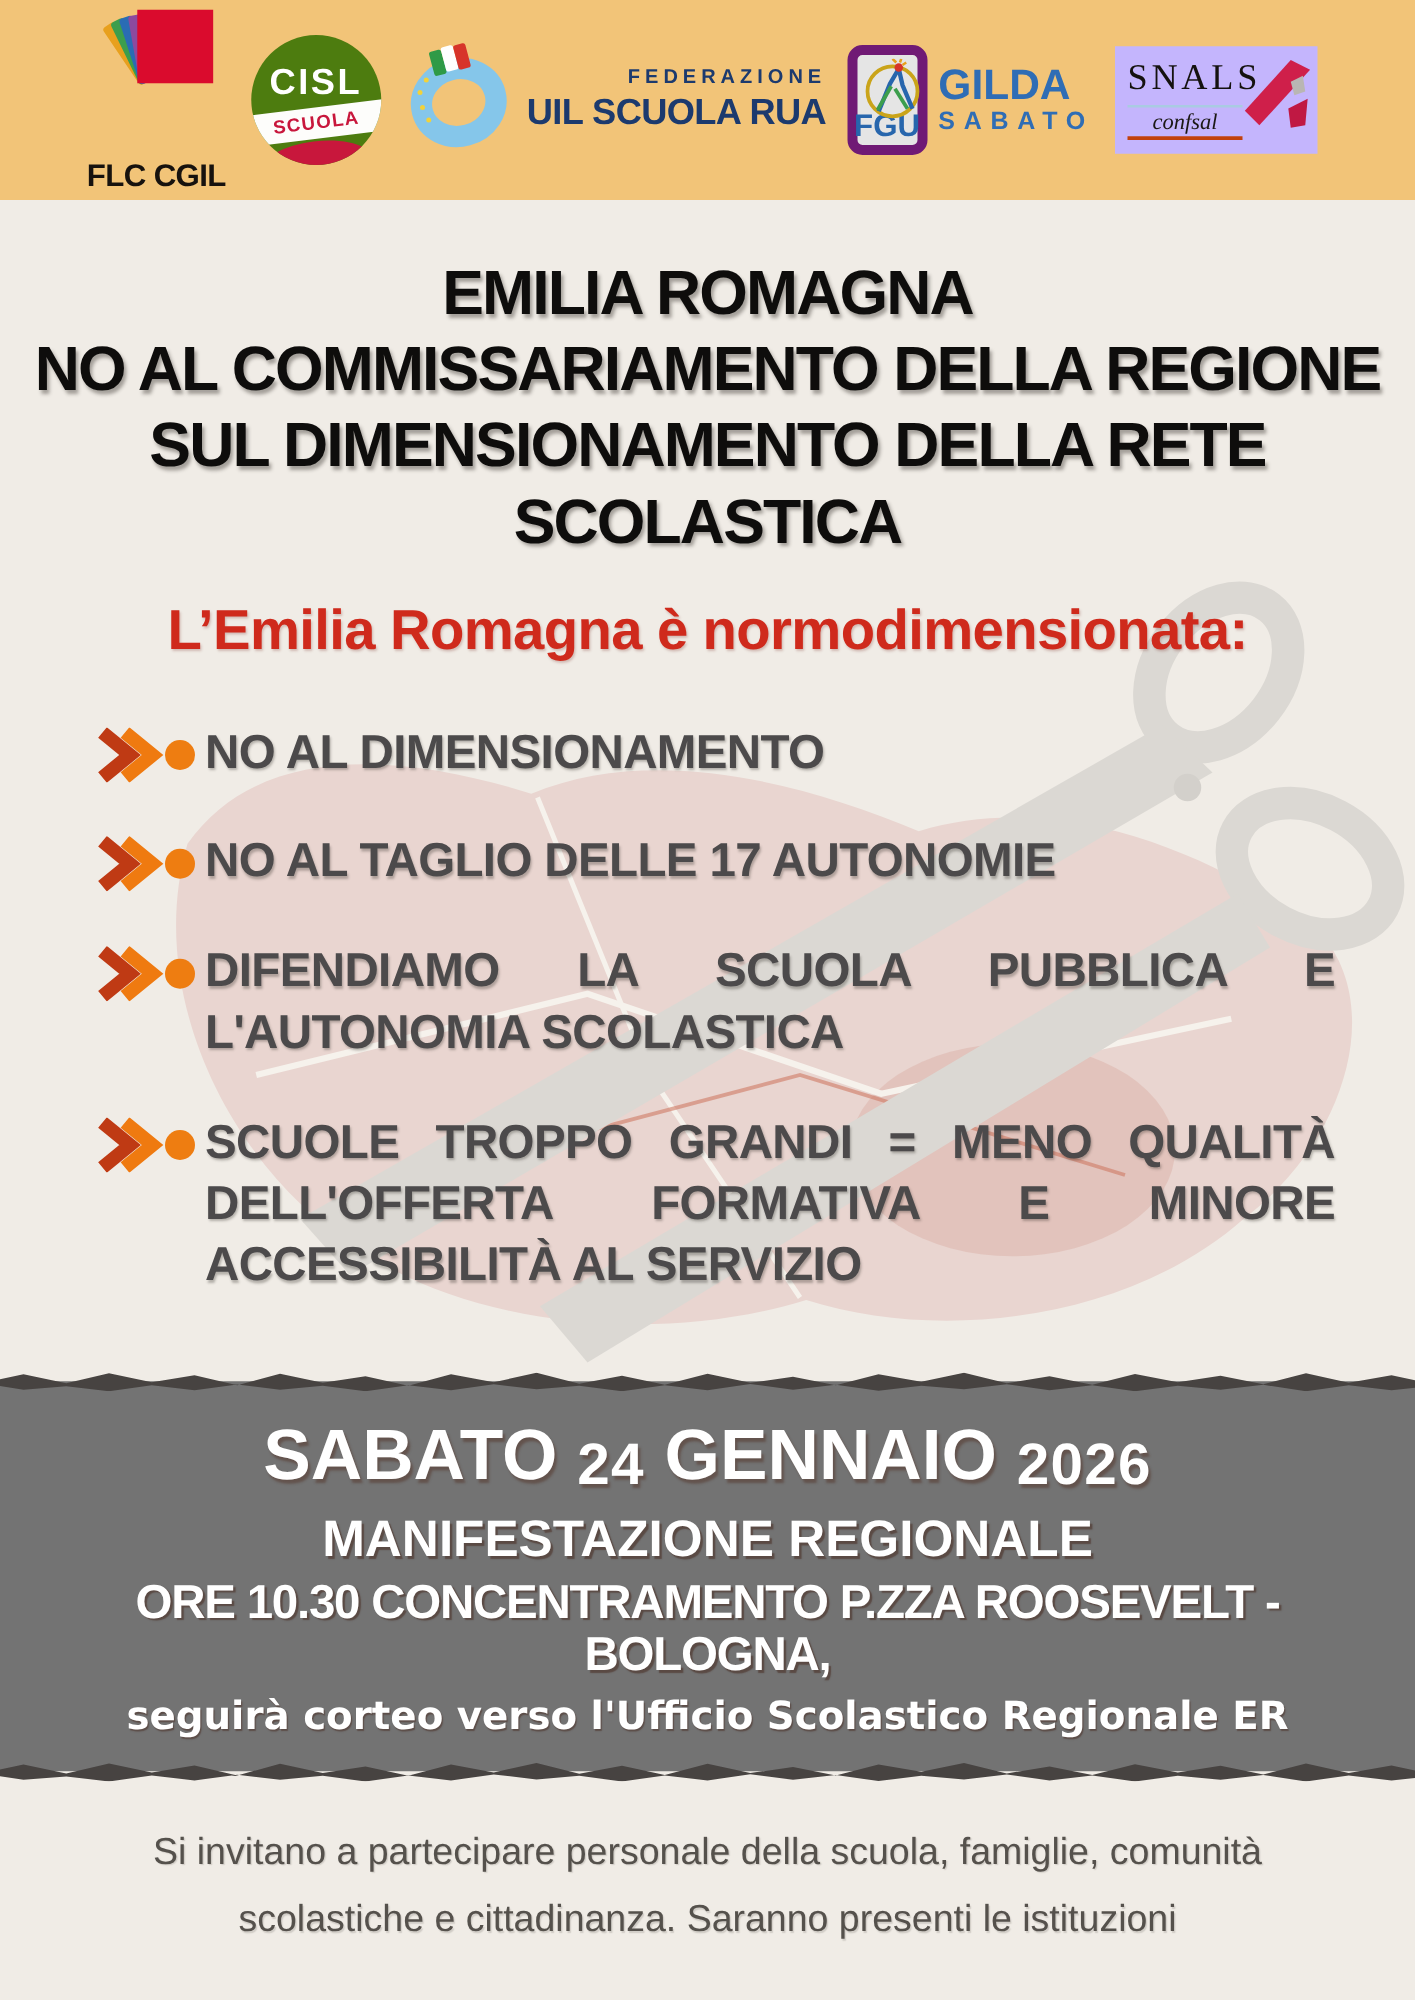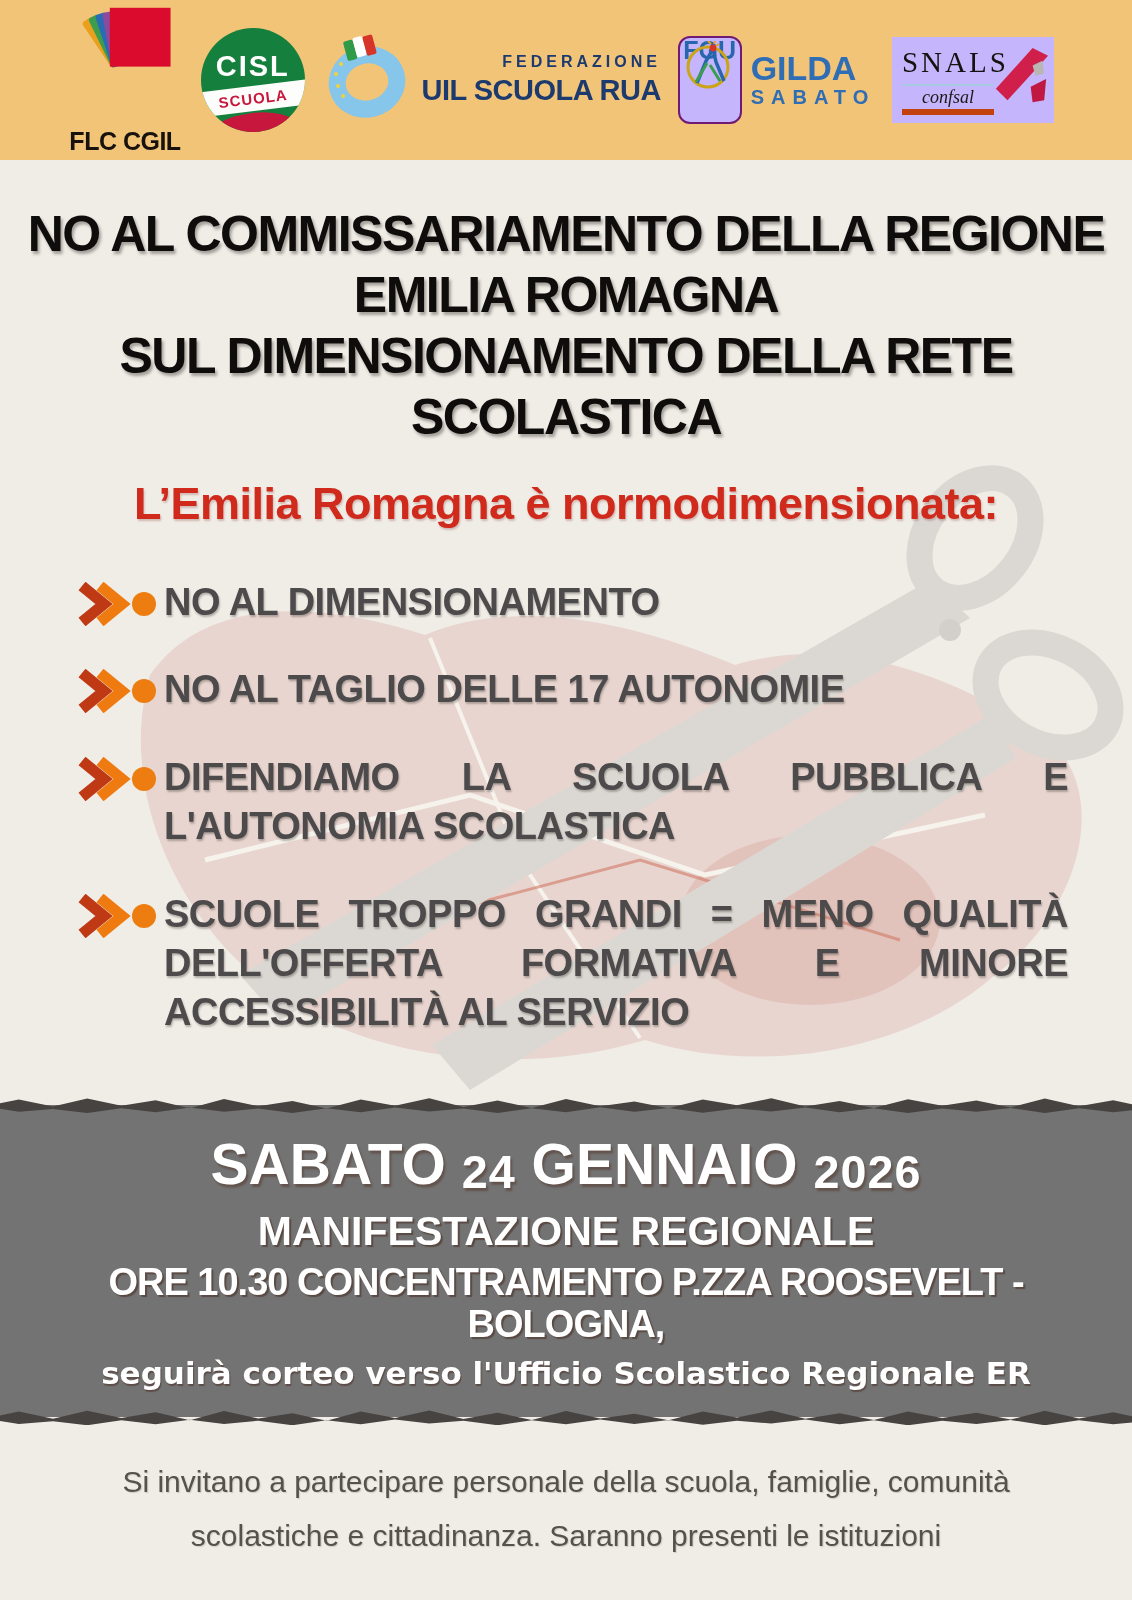--- a/index.html
+++ b/index.html
@@ -14,44 +14,44 @@
     justify-content:space-between;padding:0 78px 0 66px;box-sizing:border-box;
   }
   .logo{display:flex;align-items:center;}
 
   
   .logo-flc{flex-direction:column;gap:48px;}
   .flc-art{width:118px;height:74px;display:block;}
   .flc-label{font-size:25px;font-weight:bold;color:#17120e;letter-spacing:-0.5px;margin-top:1px;}
 
   
-  .cisl-circle{width:104px;height:104px;border-radius:50%;background:#15803d;position:relative;overflow:hidden;}
+  .cisl-circle{width:104px;height:104px;border-radius:50%;background:#4d7c0f;position:relative;overflow:hidden;}
   .cisl-name{color:#fff;font-weight:bold;font-size:29px;letter-spacing:2px;text-align:center;margin-top:22px;}
   .cisl-band{position:absolute;left:-10px;right:-10px;bottom:21px;height:25px;background:#fdfdfb;transform:rotate(-7deg);display:flex;align-items:center;justify-content:center;}
   .cisl-band span{color:#c8173c;font-weight:bold;font-size:15px;letter-spacing:1px;}
   .cisl-red{position:absolute;left:8px;right:8px;bottom:-17px;height:36px;background:#c8173c;border-radius:50%;transform:rotate(-7deg);}
 
   
   .logo-uil{gap:8px;}
   .uil-ring{width:92px;height:92px;display:block;}
   .uil-fed{font-size:16px;font-weight:bold;color:#1c3a6e;letter-spacing:4px;text-align:right;margin-bottom:3px;}
   .uil-name{font-size:29px;font-weight:bold;color:#1c3a6e;letter-spacing:-0.5px;}
 
   
   .logo-fgu{gap:9px;}
-  .fgu-shield{width:64px;height:88px;background:#c4b5fd;border:2px solid #701a75;border-radius:12px;box-sizing:border-box;position:relative;display:flex;align-items:flex-start;justify-content:center;}
+  .fgu-shield{width:64px;height:88px;background:#e5e5e5;border:8px solid #701a75;border-radius:12px;box-sizing:border-box;position:relative;display:flex;align-items:flex-end;justify-content:center;}
   .fgu-bird{position:absolute;top:3px;left:3px;width:50px;height:56px;}
   .fgu-acronym{font-size:25px;font-weight:bold;color:#2766ad;line-height:1;margin-bottom:2px;}
   .fgu-gilda{font-size:34px;font-weight:bold;color:#2f6db5;line-height:1.02;}
   .fgu-unams{font-size:20px;font-weight:bold;color:#2f6db5;letter-spacing:7px;}
 
   
   .logo-snals{width:162px;height:86px;background:#c4b5fd;position:relative;padding:9px 10px;box-sizing:border-box;flex-direction:column;align-items:flex-start;justify-content:flex-start;display:flex;}
   .snals-name{font-family:"Liberation Serif",serif;font-size:29px;color:#15120f;letter-spacing:3px;}
-  .snals-sub{margin-top:5px;width:92px;border-top:2px solid #a9cbe2;border-bottom:6px solid #c2410c;padding:1px 0;text-align:center;}
+  .snals-sub{margin-top:5px;width:92px;border-top:2px solid #a9cbe2;border-bottom:3px solid #c2410c;padding:1px 0;text-align:center;}
   .snals-sub span{font-family:"Liberation Serif",serif;font-style:italic;font-size:18px;color:#1b1815;}
   .snals-ribbon{position:absolute;right:4px;top:6px;width:58px;height:72px;}
 
   
   .main{position:relative;height:945px;}
   .watermark{position:absolute;left:0;top:0;width:1132px;height:945px;}
   .map-layer{z-index:0;}
   .scissors-layer{z-index:1;}
   .content{position:relative;z-index:2;padding:44px 24px 0;text-align:center;}
 
@@ -188,22 +188,22 @@
       </g>
       <g fill="#dbd8d3">
         <polygon points="930,420 970,458 280,860 240,815"></polygon>
         <polygon points="990,555 1016,598 470,930 432,885"></polygon>
       </g>
       <circle cx="950" cy="470" r="11" fill="#d3d0cb"></circle>
     </svg>
 
     <div class="content">
       <h1 class="title">
+        <div>EMILIA ROMAGNA</div>
         <div>NO AL COMMISSARIAMENTO DELLA REGIONE</div>
-        <div>EMILIA ROMAGNA</div>
         <div>SUL DIMENSIONAMENTO DELLA RETE</div>
         <div>SCOLASTICA</div>
       </h1>
 
       <h2 class="subtitle">L’Emilia Romagna è normodimensionata:</h2>
 
       <ul class="bullets">
         <li class="bullet">
           <svg class="bullet-marker" viewBox="0 0 84 44">
             <path d="M6 4 L28 22 L6 40" stroke="#bf3a14" stroke-width="11" fill="none"></path>

